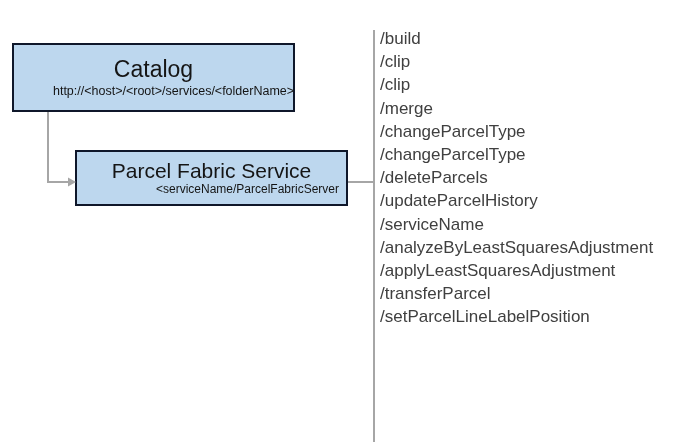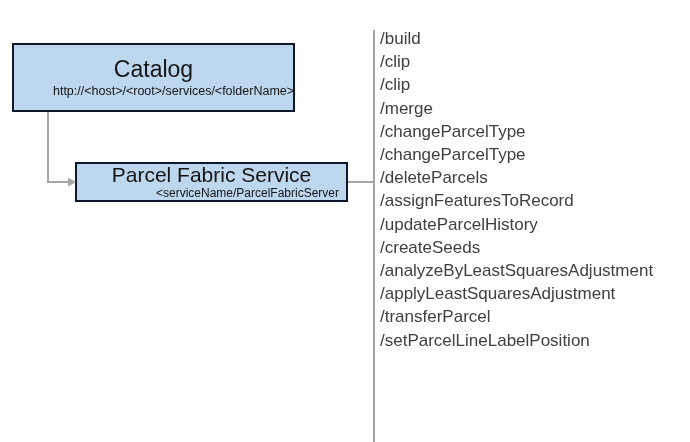--- a/index.html
+++ b/index.html
@@ -39,23 +39,23 @@
 
   #catalog-node {
     left: 12px;
     top: 43px;
     width: 283px;
     height: 69px;
   }
 
   #parcel-fabric-service-node {
     left: 75px;
-    top: 162px;
+    top: 150px;
     width: 273px;
-    height: 40px;
+    height: 56px;
   }
 
   .node-title {
     color: #151515;
     line-height: 1.05;
   }
   #catalog-node .node-title {
     font-size: 23px;
     margin-bottom: 4px;
   }
@@ -133,22 +133,21 @@
   </svg>
 
   <ul id="operations-list">
     <li>/build</li>
     <li>/clip</li>
     <li>/clip</li>
     <li>/merge</li>
     <li>/changeParcelType</li>
     <li>/changeParcelType</li>
     <li>/deleteParcels</li>
-    <li>/assignFeaturesToRecord</li>
     <li>/updateParcelHistory</li>
-    <li>/createSeeds</li>
+    <li>/serviceName</li>
     <li>/analyzeByLeastSquaresAdjustment</li>
     <li>/applyLeastSquaresAdjustment</li>
     <li>/transferParcel</li>
     <li>/setParcelLineLabelPosition</li>
   </ul>
 
 </div>
 
 </body></html>

